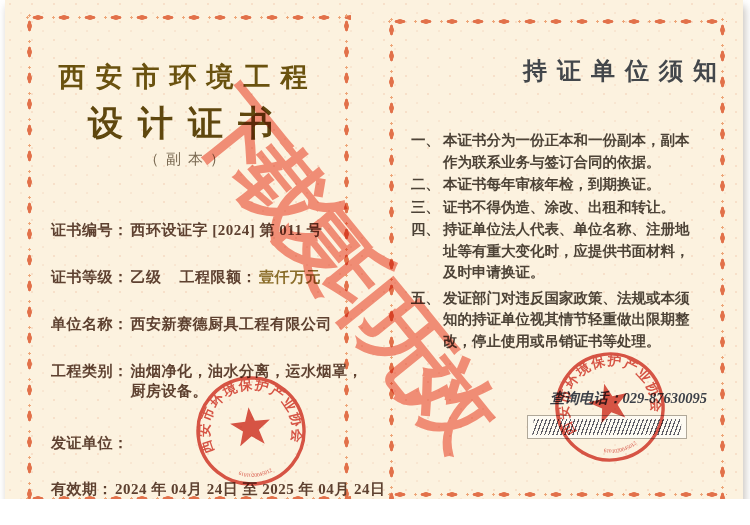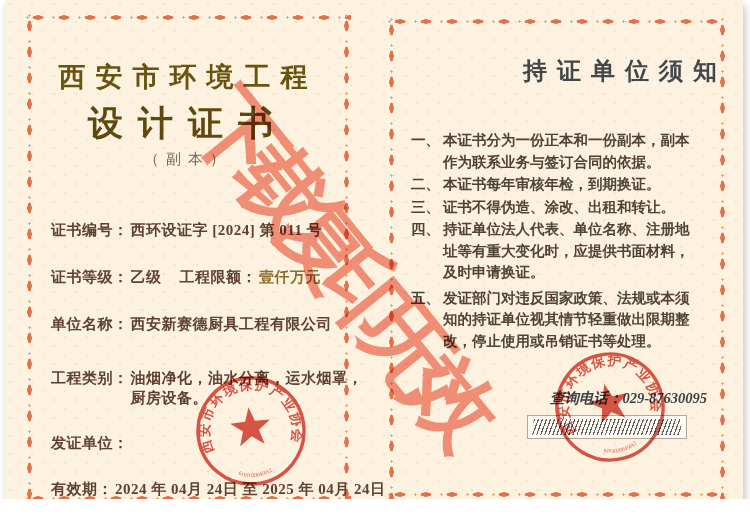--- a/index.html
+++ b/index.html
@@ -112,21 +112,21 @@
       <span class="gap"></span>
       <span class="lbl">工程限额：</span>
       <span class="val olive">壹仟万元</span>
     </div>
 
     <div class="fieldrow" style="top:284px;">
       <span class="lbl">单位名称：</span>
       <span class="val">西安新赛德厨具工程有限公司</span>
     </div>
 
-    <div class="fieldrow" style="top:338px;">
+    <div class="fieldrow" style="top:331px;">
       <span class="lbl">工程类别：</span>
       <span class="val wrap">油烟净化，油水分离，运水烟罩，厨房设备。</span>
     </div>
 
     <div class="fieldrow" style="top:403px;">
       <span class="lbl">发证单位：</span>
     </div>
 
     <div class="fieldrow" style="top:449px;">
       <span class="lbl">有效期：</span>

